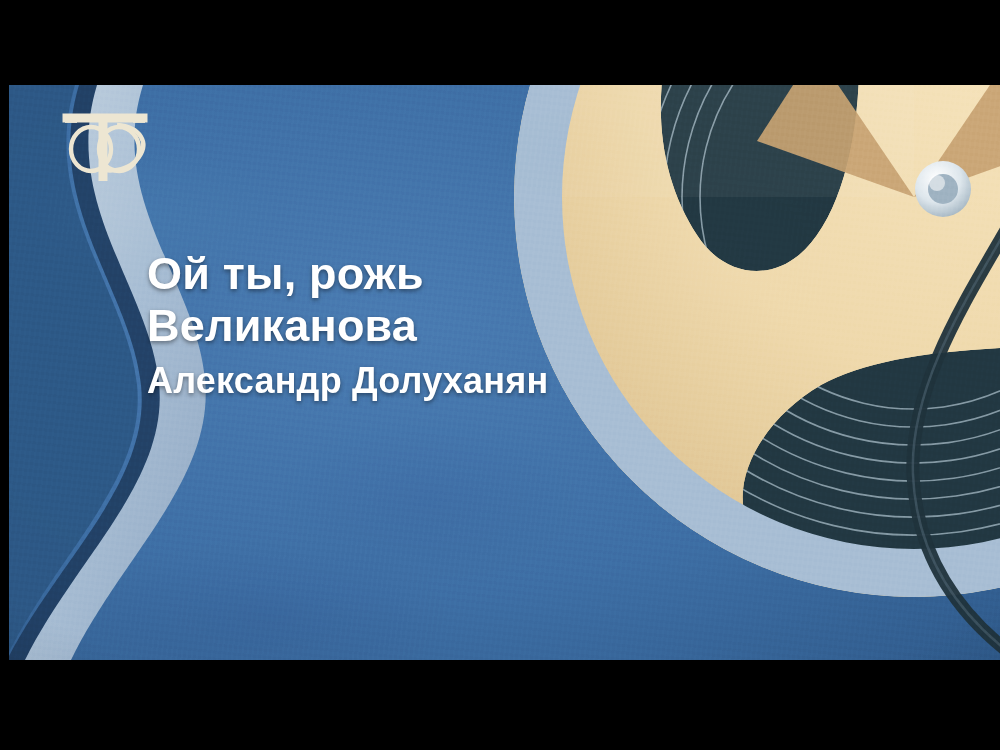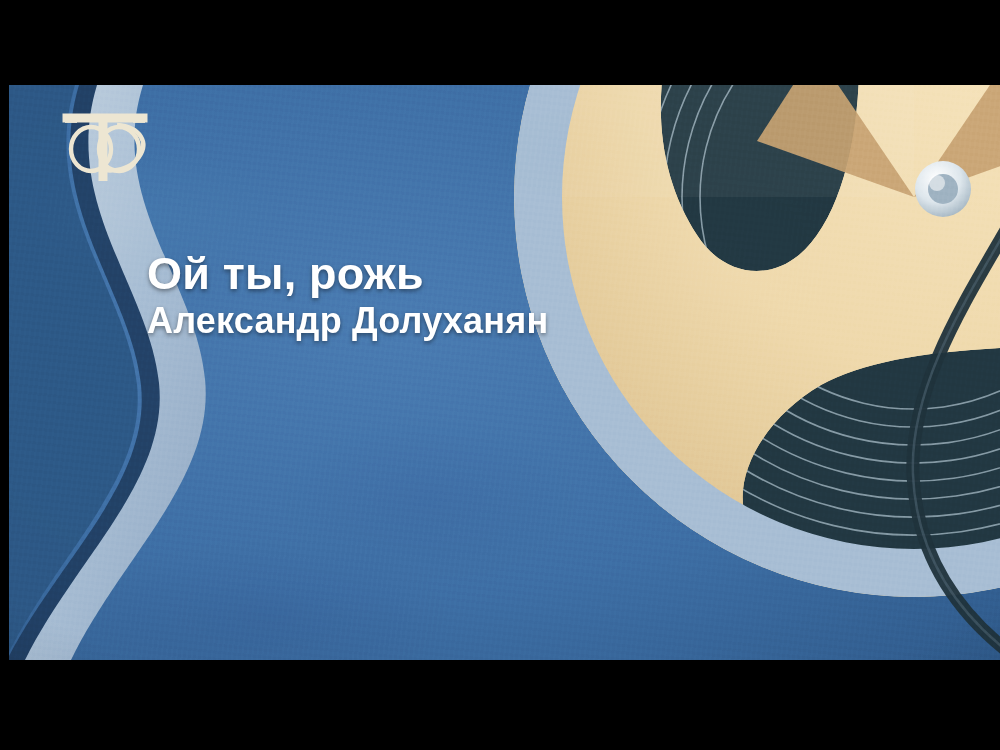--- a/index.html
+++ b/index.html
@@ -90,21 +90,21 @@
   .tline {
     color: #FFFFFF;
     font-size: 45px;
     font-weight: bold;
     line-height: 52px;
     letter-spacing: .2px;
     text-shadow: 0 2px 4px rgba(0,0,0,.42);
     white-space: nowrap;
   }
   #composer {
-    margin-top: 0;
+    margin-top: 8px;
     color: #FFFFFF;
     font-size: 36px;
     font-weight: bold;
     line-height: 42px;
     letter-spacing: .2px;
     text-shadow: 0 2px 4px rgba(0,0,0,.42);
     white-space: nowrap;
   }
 </style>
 </head>
@@ -266,20 +266,21 @@
         <path d="M60,22 C84,24 92,40 82,54 C74,66 56,70 42,66"></path>
       </g>
       <g fill="#EDE6D2" opacity=".9">
         <rect x="8" y="11" width="12" height="9"></rect>
         <rect x="76" y="11" width="12" height="9"></rect>
       </g>
     </svg>
 
     <div id="titleblock">
       <div class="tline">Ой ты, рожь</div>
+      <div class="tline">Великанова</div>
       <div id="composer">Александр Долуханян</div>
     </div>
 
   </div>
 
   <div class="bar" id="bar-top"></div>
   <div class="bar" id="bar-bottom"></div>
 
 </div>
 

